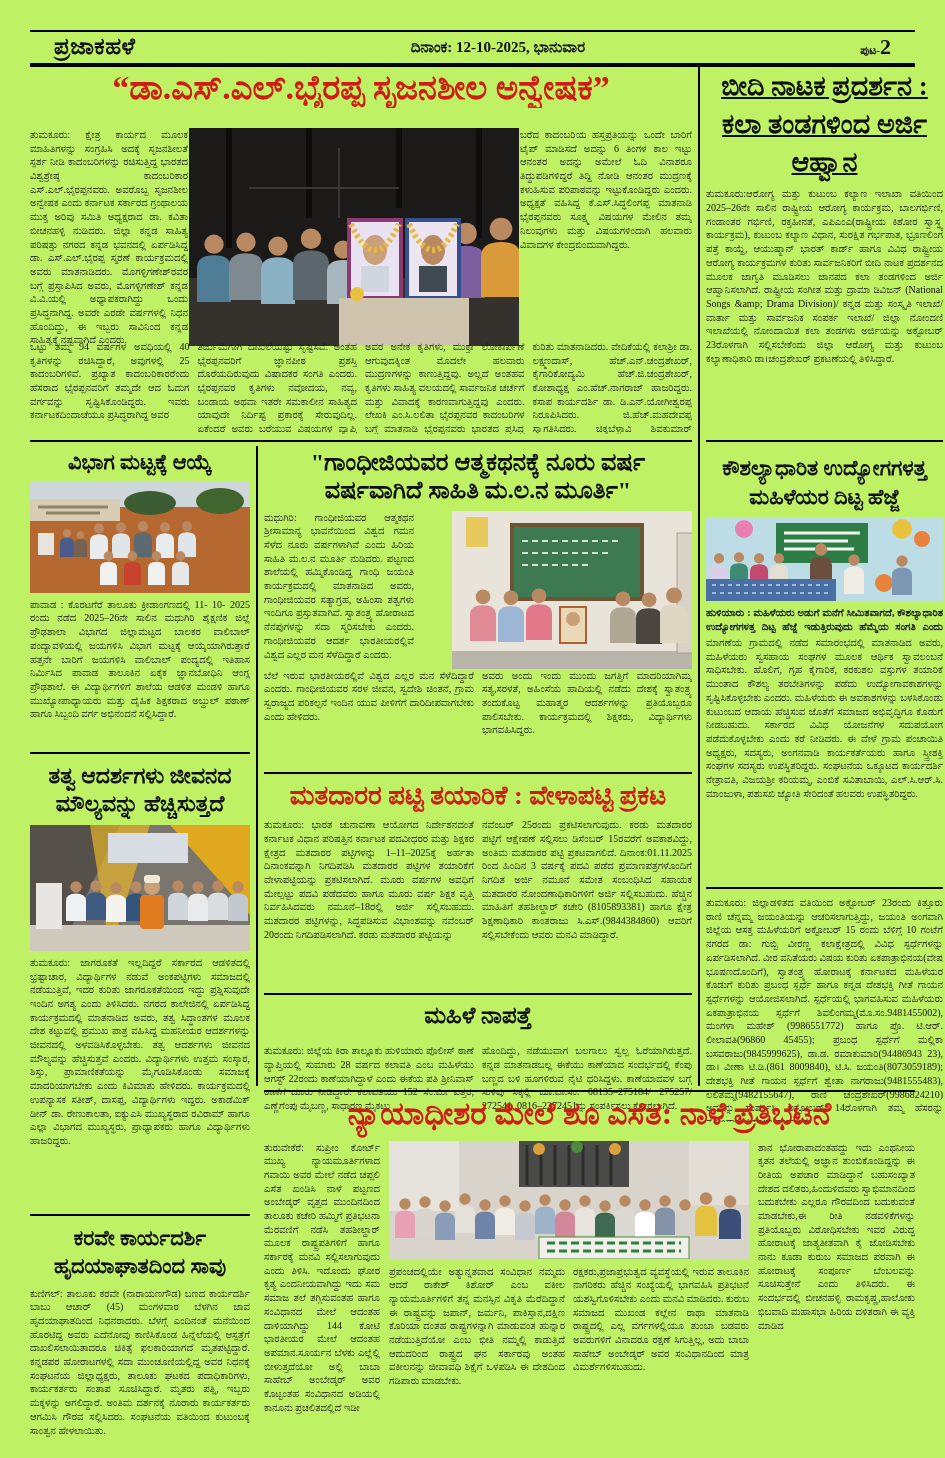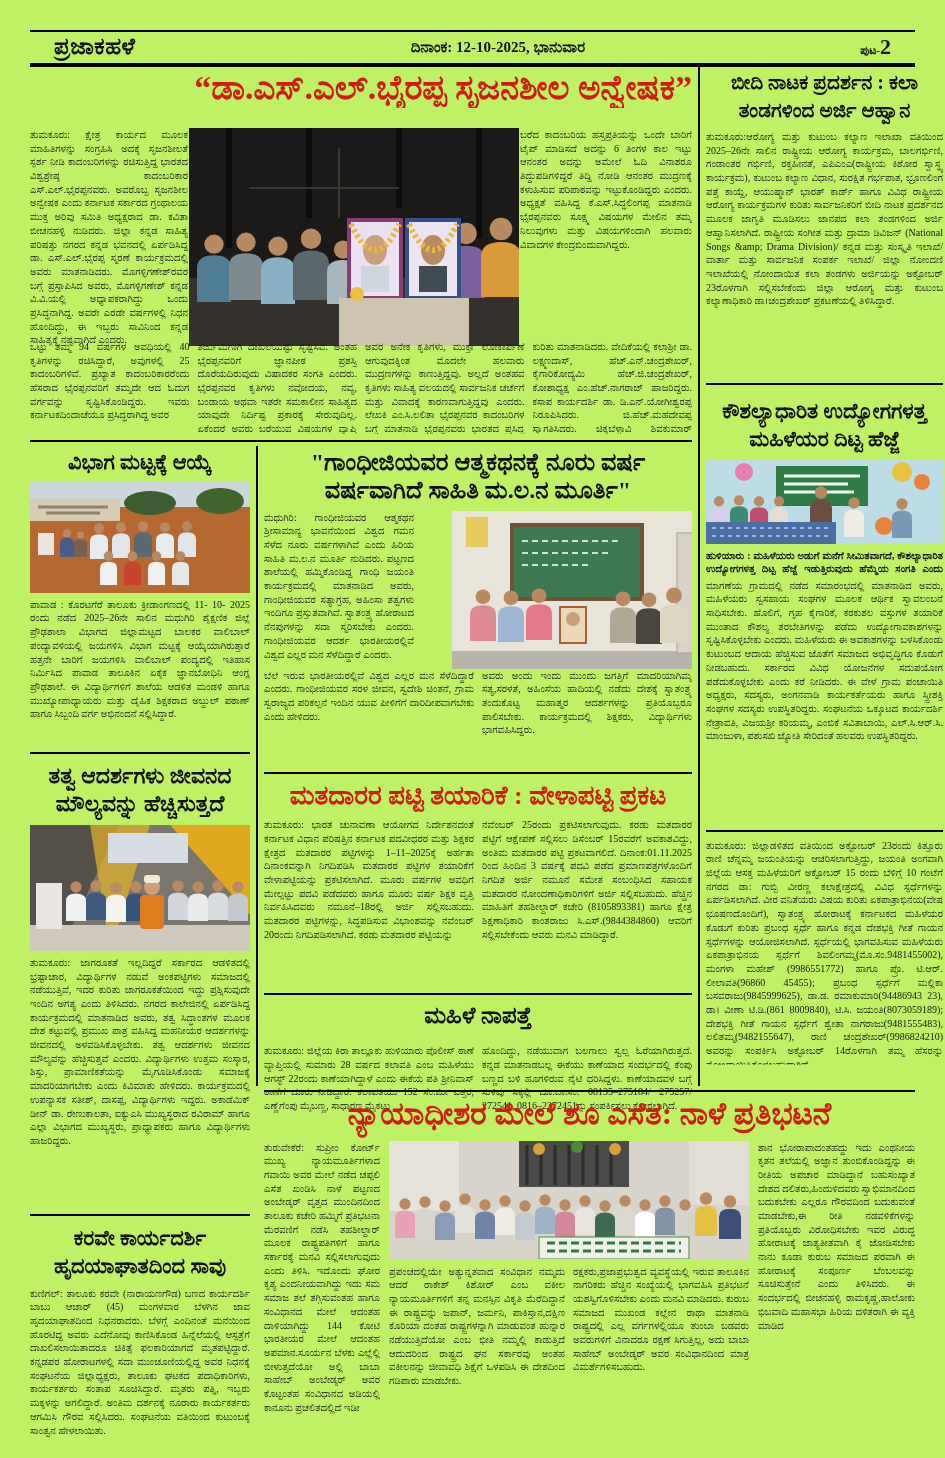--- a/index.html
+++ b/index.html
@@ -52,21 +52,21 @@
   <header id="masthead" class="abs" style="left:30px; top:30px; width:885px;">
     <span class="paper-name">ಪ್ರಜಾಕಹಳೆ</span>
     <span class="date-line">ದಿನಾಂಕ: 12-10-2025, ಭಾನುವಾರ</span>
     <span class="page-no">
       <span>ಪುಟ-</span>
         <b>2</b>
     </span>
   </header>
 
   <section class="abs" style="left:30px; top:68px; width:662px;">
-    <h1 class="hl hl-red" style="font-size:34px;text-align:right;">“ಡಾ.ಎಸ್.ಎಲ್.ಭೈರಪ್ಪ ಸೃಜನಶೀಲ ಅನ್ವೇಷಕ”</h1>
+    <h1 class="hl hl-red" style="font-size:34px;">“ಡಾ.ಎಸ್.ಎಲ್.ಭೈರಪ್ಪ ಸೃಜನಶೀಲ ಅನ್ವೇಷಕ”</h1>
   </section>
 
   <section class="abs cols" style="left:30px; top:128px; width:662px; height:218px; gap:1px;">
     <div class="body-text" style="flex:0 0 158px;">ತುಮಕೂರು: ಕ್ಷೇತ್ರ ಕಾರ್ಯದ ಮೂಲಕ ಮಾಹಿತಿಗಳನ್ನು ಸಂಗ್ರಹಿಸಿ ಅದಕ್ಕೆ ಸೃಜನಶೀಲತೆ ಸ್ಪರ್ಶ ನೀಡಿ ಕಾದಂಬರಿಗಳನ್ನು ರಚಿಸುತ್ತಿದ್ದ ಭಾರತದ ವಿಶ್ವಶ್ರೇಷ್ಠ ಕಾದಂಬರಿಕಾರ ಎಸ್.ಎಲ್.ಭೈರಪ್ಪನವರು. ಅವರೊಬ್ಬ ಸೃಜನಶೀಲ ಅನ್ವೇಷಕ ಎಂದು ಕರ್ನಾಟಕ ಸರ್ಕಾರದ ಗ್ರಂಥಾಲಯ ಮುಕ್ತ ಅರಿವು ಸಮಿತಿ ಅಧ್ಯಕ್ಷರಾದ ಡಾ. ಕವಿತಾ ಬೀಚನಹಳ್ಳಿ ನುಡಿದರು. ಜಿಲ್ಲಾ ಕನ್ನಡ ಸಾಹಿತ್ಯ ಪರಿಷತ್ತು ನಗರದ ಕನ್ನಡ ಭವನದಲ್ಲಿ ಏರ್ಪಡಿಸಿದ್ದ ಡಾ. ಎಸ್.ಎಲ್.ಭೈರಪ್ಪ ಸ್ಮರಣೆ ಕಾರ್ಯಕ್ರಮದಲ್ಲಿ ಅವರು ಮಾತನಾಡಿದರು. ಮೊಗಳ್ಳಿಗಣೇಶ್‌ರವರ ಬಗ್ಗೆ ಪ್ರಸ್ತಾಪಿಸಿದ ಅವರು, ಮೊಗಳ್ಳಿಗಣೇಶ್ ಕನ್ನಡ ವಿ.ವಿ.ಯಲ್ಲಿ ಅಧ್ಯಾಪಕರಾಗಿದ್ದು ಒಂದು ಪ್ರಸಿದ್ಧನಾಗಿದ್ದ. ಅವರೇ ಎರಡೇ ವರ್ಷಗಳಲ್ಲಿ ನಿಧನ ಹೊಂದಿದ್ದು, ಈ ಇಬ್ಬರು ಸಾವಿನಿಂದ ಕನ್ನಡ ಸಾಹಿತ್ಯಕ್ಕೆ ನಷ್ಟವಾಗಿದೆ ಎಂದರು.</div>
 
     <svg class="photo" style="flex:0 0 330px;" width="330" height="218" viewBox="0 0 330 218">
       <rect width="330" height="218" fill="#242220"></rect>
       <rect x="0" y="0" width="330" height="150" fill="#1b1a19"></rect>
       <path d="M40 0 v120 M120 0 v90 M210 0 v80 M290 0 v110" stroke="#0e0d0c" stroke-width="6"></path>
       <path d="M60 60 h150 M150 20 v70" stroke="#3a3834" stroke-width="2"></path>
@@ -217,21 +217,21 @@
       <div class="cols" style="height:86px;align-items:center;">
         <div class="body-text">ತುಮಕೂರು: ಜಿಲ್ಲೆಯ ಕಿರಾ ತಾಲ್ಲೂಕು ಹುಳಿಯಾರು ಪೊಲೀಸ್ ಠಾಣೆ ವ್ಯಾಪ್ತಿಯಲ್ಲಿ ಸುಮಾರು 28 ವರ್ಷದ ಕಲಾವತಿ ಎಂಬ ಮಹಿಳೆಯು ಆಗಸ್ಟ್ 22ರಂದು ಕಾಣೆಯಾಗಿದ್ದಾಳೆ ಎಂದು ಈಕೆಯ ಪತಿ ಶ್ರೀನಿವಾಸ್ ಠಾಣೆಗೆ ದೂರು ನೀಡಿದ್ದಾರೆ. ಕಲಾವತಿಯು 152 ಸೆಂ.ಮೀ ಎತ್ತರ, ಎಣ್ಣೆಗೆಂಪು ಮೈಬಣ್ಣ, ಸಾಧಾರಣ ಮೈಕಟ್ಟು</div>
         <div class="body-text">ಹೊಂದಿದ್ದು, ನಡೆಯುವಾಗ ಬಲಗಾಲು ಸ್ವಲ್ಪ ಓರೆಯಾಗಿರುತ್ತದೆ. ಕನ್ನಡ ಮಾತನಾಡಬಲ್ಲ ಈಕೆಯು ಕಾಣೆಯಾದ ಸಂದರ್ಭದಲ್ಲಿ ಕೆಂಪು ಬಣ್ಣದ ಬಳಿ ಹೂಗಳಿರುವ ನೈಟಿ ಧರಿಸಿದ್ದಳು. ಕಾಣೆಯಾದವಳ ಬಗ್ಗೆ ಸುಳಿವು ಸಿಕ್ಕಲ್ಲಿ ದೂ.ವಾ.ಸಂ. 08135–275184/ 275257/ 272541, 0816–2272451ನ್ನು ಸಂಪರ್ಕಿಸಲು ಕೋರಲಾಗಿದೆ.</div>
       </div>
     </article>
   </section>
 
   <section class="abs" style="left:706px; top:66px; width:237px;">
 
     <article>
-      <h2 class="hl" style="font-size:20px; line-height:1.4; padding:2px 0 6px;">ಬೀದಿ ನಾಟಕ ಪ್ರದರ್ಶನ : ಕಲಾ ತಂಡಗಳಿಂದ ಅರ್ಜಿ ಆಹ್ವಾನ</h2>
+      <h2 class="hl" style="font-size:27px; line-height:1.4; padding:2px 0 6px;text-decoration:underline;">ಬೀದಿ ನಾಟಕ ಪ್ರದರ್ಶನ : ಕಲಾ ತಂಡಗಳಿಂದ ಅರ್ಜಿ ಆಹ್ವಾನ</h2>
       <div class="body-text" style="height:246px;">ತುಮಕೂರು:ಆರೋಗ್ಯ ಮತ್ತು ಕುಟುಂಬ ಕಲ್ಯಾಣ ಇಲಾಖಾ ವತಿಯಿಂದ 2025–26ನೇ ಸಾಲಿನ ರಾಷ್ಟ್ರೀಯ ಆರೋಗ್ಯ ಕಾರ್ಯಕ್ರಮ, ಬಾಲಗರ್ಭಿಣಿ, ಗಂಡಾಂತರ ಗರ್ಭಿಣಿ, ರಕ್ತಹೀನತೆ, ಎಪಿಎಂಎ(ರಾಷ್ಟ್ರೀಯ ಕಿಶೋರ ಸ್ವಾಸ್ಥ್ಯ ಕಾರ್ಯಕ್ರಮ), ಕುಟುಂಬ ಕಲ್ಯಾಣ ವಿಧಾನ, ಸುರಕ್ಷಿತ ಗರ್ಭಪಾತ, ಭ್ರೂಣಲಿಂಗ ಪತ್ತೆ ಕಾಯ್ದೆ, ಆಯುಷ್ಮಾನ್ ಭಾರತ್ ಕಾರ್ಡ್ ಹಾಗೂ ವಿವಿಧ ರಾಷ್ಟ್ರೀಯ ಆರೋಗ್ಯ ಕಾರ್ಯಕ್ರಮಗಳ ಕುರಿತು ಸಾರ್ವಜನಿಕರಿಗೆ ಬೀದಿ ನಾಟಕ ಪ್ರದರ್ಶನದ ಮೂಲಕ ಜಾಗೃತಿ ಮೂಡಿಸಲು ಜಾನಪದ ಕಲಾ ತಂಡಗಳಿಂದ ಅರ್ಜಿ ಆಹ್ವಾನಿಸಲಾಗಿದೆ. ರಾಷ್ಟ್ರೀಯ ಸಂಗೀತ ಮತ್ತು ದ್ರಾಮಾ ಡಿವಿಜನ್ (National Songs &amp;amp; Drama Division)/ ಕನ್ನಡ ಮತ್ತು ಸಂಸ್ಕೃತಿ ಇಲಾಖೆ/ ವಾರ್ತಾ ಮತ್ತು ಸಾರ್ವಜನಿಕ ಸಂಪರ್ಕ ಇಲಾಖೆ/ ಜಿಲ್ಲಾ ನೋಂದಣಿ ಇಲಾಖೆಯಲ್ಲಿ ನೋಂದಾಯಿತ ಕಲಾ ತಂಡಗಳು ಅರ್ಜಿಯನ್ನು ಅಕ್ಟೋಬರ್ 23ರೊಳಗಾಗಿ ಸಲ್ಲಿಸಬೇಕೆಂದು ಜಿಲ್ಲಾ ಆರೋಗ್ಯ ಮತ್ತು ಕುಟುಂಬ ಕಲ್ಯಾಣಾಧಿಕಾರಿ ಡಾ।ಚಂದ್ರಶೇಖರ್ ಪ್ರಕಟಣೆಯಲ್ಲಿ ತಿಳಿಸಿದ್ದಾರೆ.</div>
       <div class="hrule" style="margin:7px 0;"></div>
     </article>
 
     <article>
       <h2 class="hl" style="font-size:21px; line-height:1.35; padding:0 0 6px;margin-top:12px;">ಕೌಶಲ್ಯಾಧಾರಿತ ಉದ್ಯೋಗಗಳತ್ತ ಮಹಿಳೆಯರ ದಿಟ್ಟ ಹೆಜ್ಜೆ</h2>
       <svg class="photo" width="237" height="84" viewBox="0 0 237 84">
         <rect width="237" height="84" fill="#bcdde6"></rect>
         <rect x="70" y="6" width="92" height="40" fill="#2e7d46"></rect>
         <path d="M78 16 h76 M78 24 h64 M78 32 h70" stroke="#eef6ee" stroke-width="3"></path>

